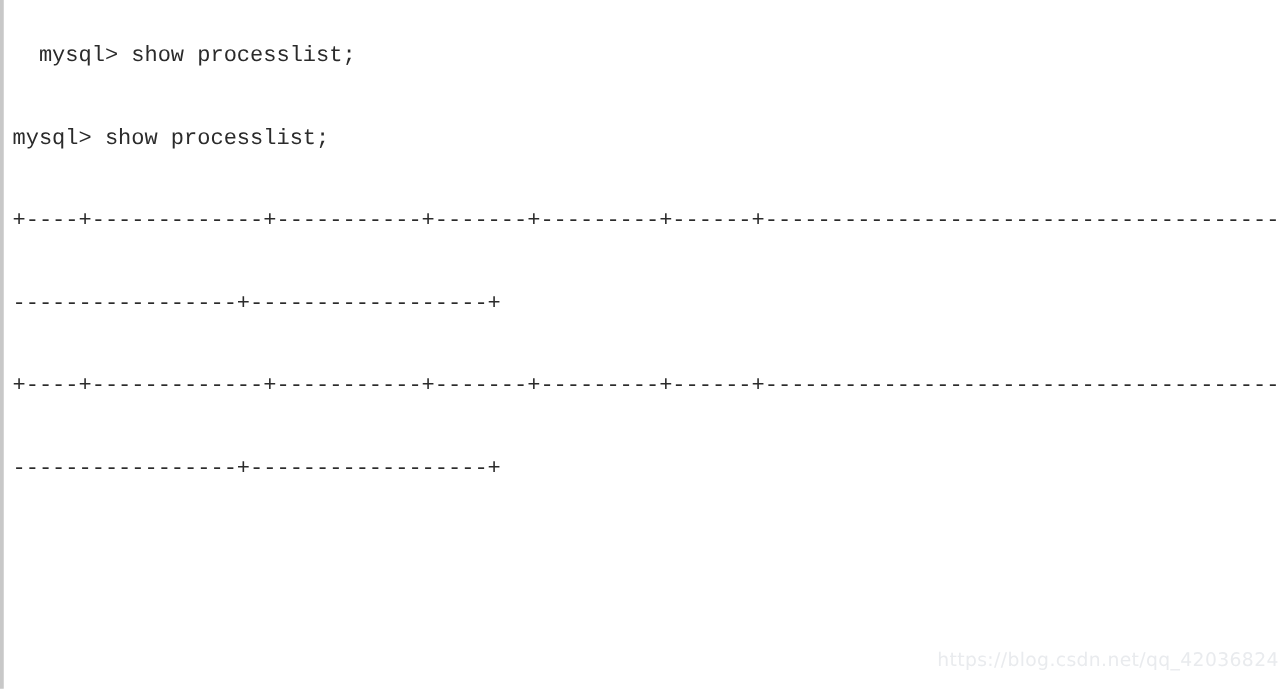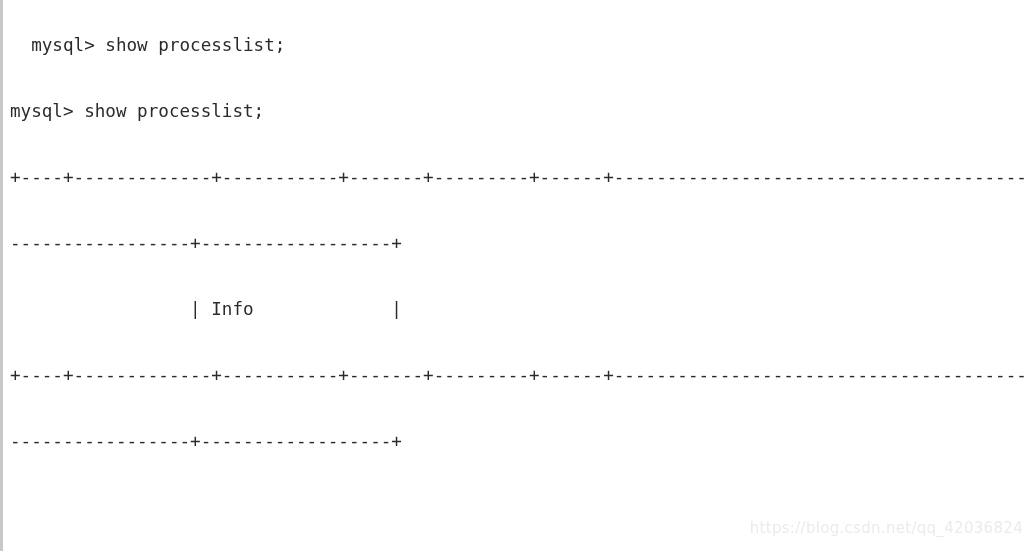--- a/index.html
+++ b/index.html
@@ -32,20 +32,21 @@
     line-height: 22px;
     letter-spacing: 0px;
     color: #2b2b2b;
     white-space: pre;
     -webkit-font-smoothing: antialiased;
   }
   .tline {
     display: block;
     height: 22px;
     white-space: pre;
+    font-family: Liberation Mono, monospace;
   }
   #watermark {
     position: absolute;
     right: 6px;
     bottom: 14px;
     font-family: "DejaVu Sans", "Liberation Sans", sans-serif;
     font-size: 15px;
     color: #e9ebee;
     letter-spacing: 0.3px;
     white-space: nowrap;
@@ -56,21 +57,20 @@
 </head>
 <body>
 
 <div id="terminal">
 
   <div id="term-lines">
     <span class="tline">  mysql&gt; show processlist;</span>
     <span class="tline">mysql&gt; show processlist;</span>
     <span class="tline">+----+-------------+-----------+-------+---------+------+---------------------------------------</span>
     <span class="tline">-----------------+------------------+</span>
-    <span class="tline">                 | Info             |</span>
     <span class="tline">+----+-------------+-----------+-------+---------+------+---------------------------------------</span>
     <span class="tline">-----------------+------------------+</span>
     
     
     
     
     
     
     
     

